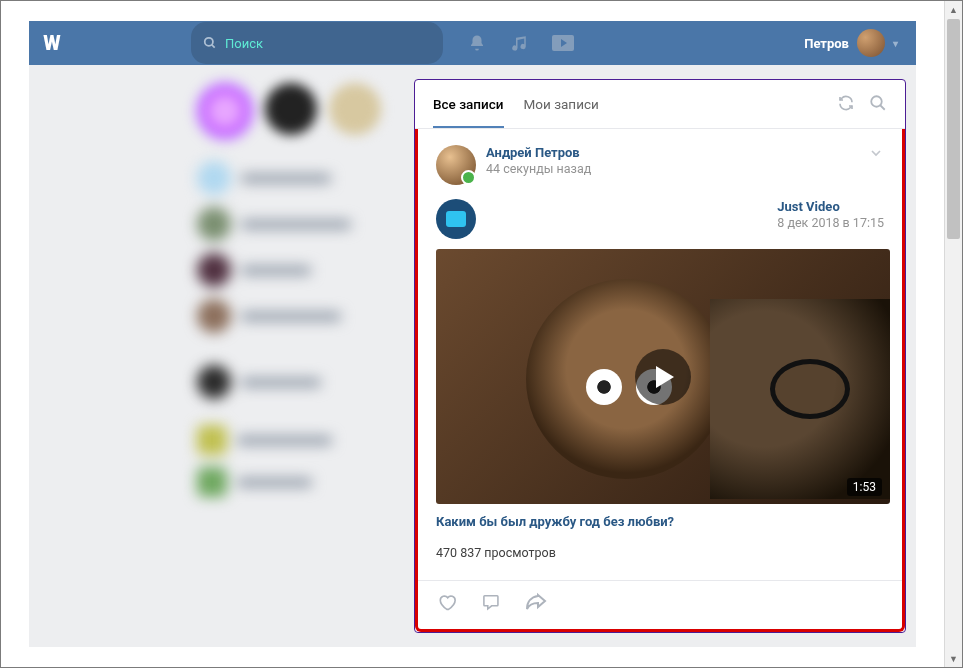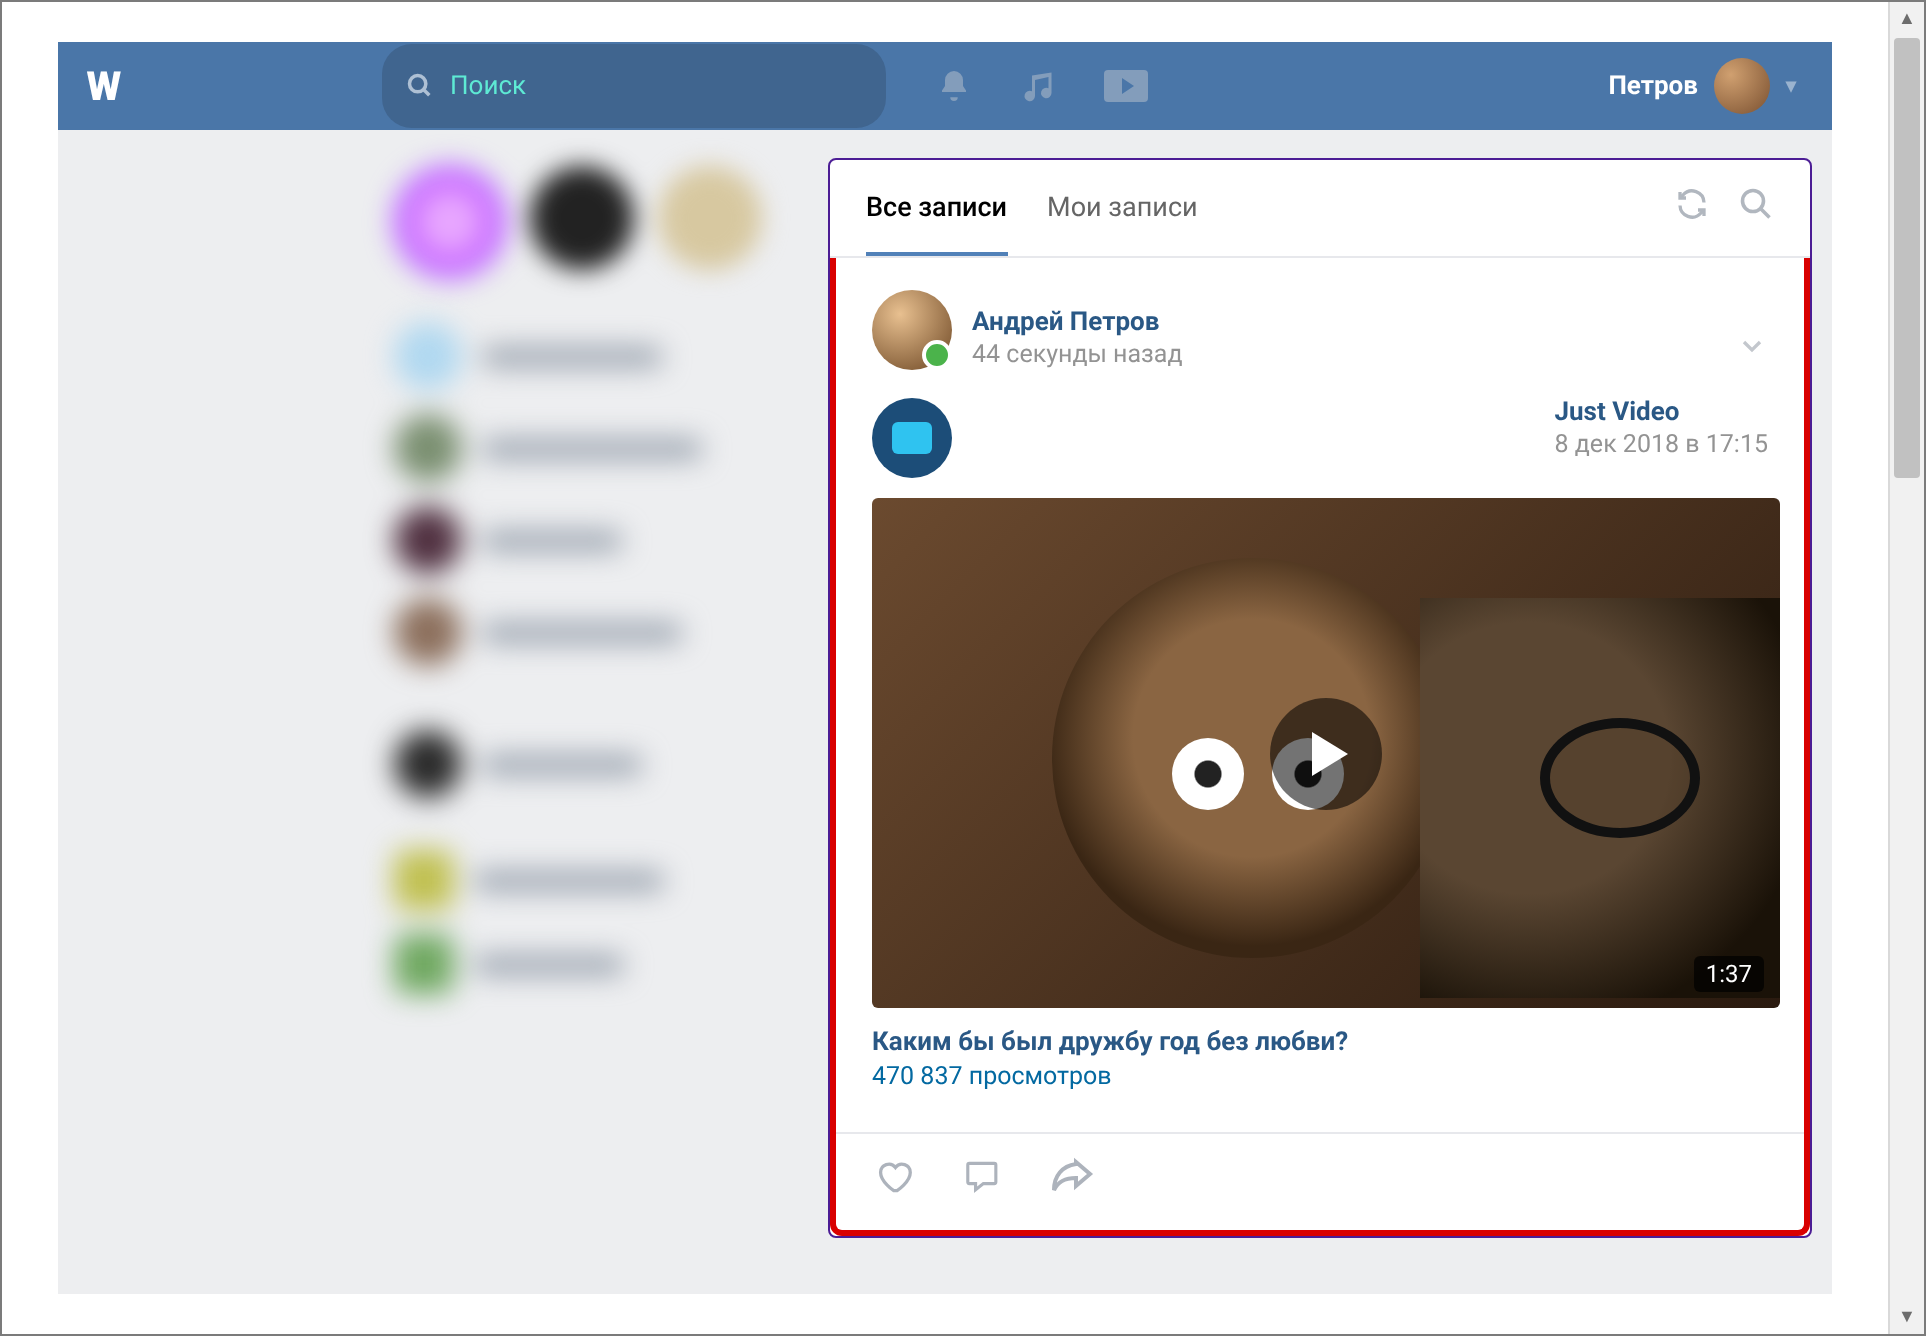--- a/index.html
+++ b/index.html
@@ -33,21 +33,21 @@
   .fav{width:34px;height:34px;border-radius:50%;}
   .fline{height:9px;border-radius:4px;background:#8f99a6;}
   .rightcol{flex:1;}
   .card{background:#fff;border:1px solid #4c1d95;border-radius:4px;margin-top:14px;width:490px;}
   .tabs{display:flex;align-items:center;height:48px;border-bottom:1px solid #e7e8ec;padding:0 18px;font-size:13.5px;color:#656565;}
   .tab{margin-right:20px;cursor:pointer;height:48px;display:flex;align-items:center;}
   .tab.active{color:#000;box-shadow:inset 0 -2px 0 #5181b8;font-weight:500;}
   .tabicons{margin-left:auto;display:flex;gap:14px;color:#b1b7bf;}
   .highlight{border:3px solid #d90000;border-top:none;border-radius:0 0 6px 6px;}
   .post{padding:16px 18px 8px;}
-  .phead{display:flex;align-items:flex-end;}
+  .phead{display:flex;align-items:flex-start;}
   .pav{width:40px;height:40px;border-radius:50%;flex-shrink:0;margin-right:10px;position:relative;}
   .pav.user-av{background:radial-gradient(circle at 35% 30%,#e8c090,#6b4522);}
   .online-dot{position:absolute;right:0;bottom:0;width:11px;height:11px;border-radius:50%;background:#4bb34b;border:2px solid #fff;}
   .pname{color:#2a5885;font-weight:700;font-size:13px;}
   .ptime{color:#939393;font-size:12.5px;margin-top:1px;}
   .pchev{margin-left:auto;color:#c3c7cd;}
   .repost-src{display:flex;margin:14px 0 10px;justify-content:space-between;}
   .srcav{width:40px;height:40px;border-radius:50%;background:#1c4d78;display:flex;align-items:center;justify-content:center;flex-shrink:0;margin-right:10px;}
   .srcav-inner{width:20px;height:16px;background:#2fc3f0;border-radius:3px;position:relative;}
   .ptxt{font-size:13.5px;color:#000;margin:4px 0 10px;}
@@ -55,21 +55,21 @@
   .video .char1{position:absolute;left:90px;top:30px;width:200px;height:200px;border-radius:50%;background:radial-gradient(circle at 50% 45%,#8a6542 40%,#3a2614 70%);}
   .video .char2{position:absolute;right:0;top:50px;width:180px;height:200px;background:radial-gradient(ellipse at 30% 40%,#5a4632 40%,#1a1208 80%);}
   .video .eye{position:absolute;width:36px;height:36px;border-radius:50%;background:radial-gradient(circle at 50% 50%,#222 25%,#fff 28%);}
   .video .e1{left:150px;top:120px;}
   .video .e2{left:200px;top:120px;}
   .glasses{position:absolute;right:40px;top:110px;width:70px;height:50px;border:5px solid #111;border-radius:50%;background:rgba(80,60,40,.4);}
   .play{position:absolute;left:50%;top:50%;width:56px;height:56px;margin:-28px 0 0 -28px;border-radius:50%;background:rgba(0,0,0,.55);display:flex;align-items:center;justify-content:center;}
   .play::after{content:"";border-left:18px solid #fff;border-top:11px solid transparent;border-bottom:11px solid transparent;margin-left:4px;}
   .dur{position:absolute;right:8px;bottom:8px;background:rgba(0,0,0,.7);color:#fff;font-size:12px;padding:2px 6px;border-radius:3px;}
   .vtitle{color:#2a5885;font-weight:700;font-size:13px;margin-top:10px;}
-  .vviews{color:#0369a1;font-size:12.5px;margin-top:2px;}
+  .vviews{color:#404040;font-size:12.5px;margin-top:16px;}
   .actions{display:flex;gap:22px;padding:10px 18px 12px;border-top:1px solid #e7e8ec;margin-top:12px;}
   .actbtn{color:#adb3bc;cursor:pointer;}
 </style>
 </head>
 <body>
 
 <div class="frame">
   <div class="scroll">
     <div class="up">▲</div>
     <div class="thumb"></div>
@@ -201,21 +201,21 @@
               </div>
 
 
               <div class="video">
                 <div class="char1"></div>
                   <div class="char2"></div>
                 <div class="eye e1"></div>
                   <div class="eye e2"></div>
                 <div class="glasses"></div>
                 <div class="play"></div>
-                <div class="dur">1:37</div>
+                <div class="dur">1:53</div>
               </div>
 
               <div class="vtitle">Каким бы был дружбу год без любви?</div>
               <div class="vviews">470 837 просмотров</div>
             </div>
 
             <div class="actions">
               <span class="actbtn">
                 <svg width="22" height="22" viewBox="0 0 24 24" fill="none" stroke="#adb3bc" stroke-width="2">
                     <path d="M12 21s-8-5.3-8-11a5 5 0 019-3 5 5 0 019 3c0 5.7-8 11-8 11z" transform="scale(.9) translate(1.2 1.2)"></path>

